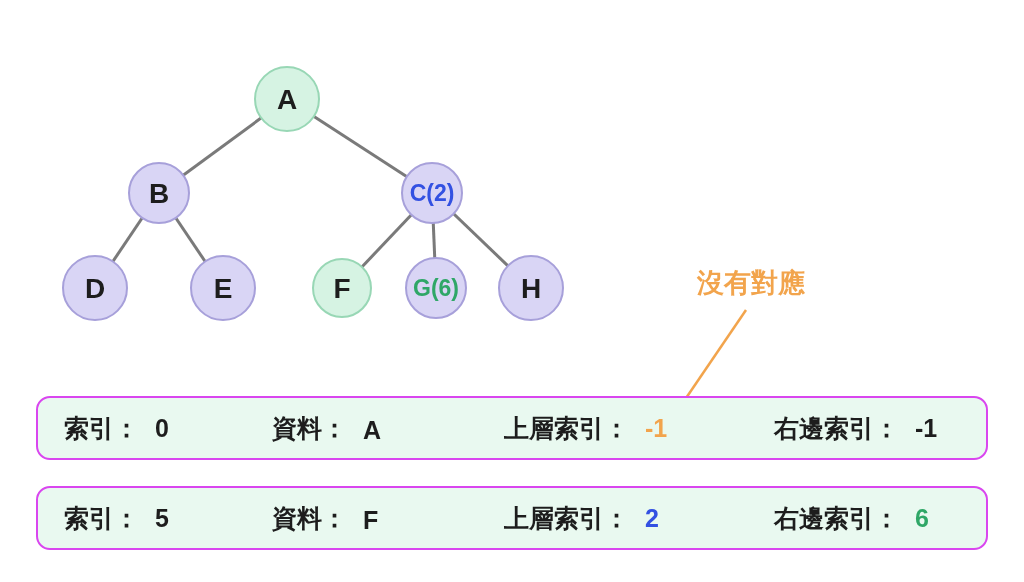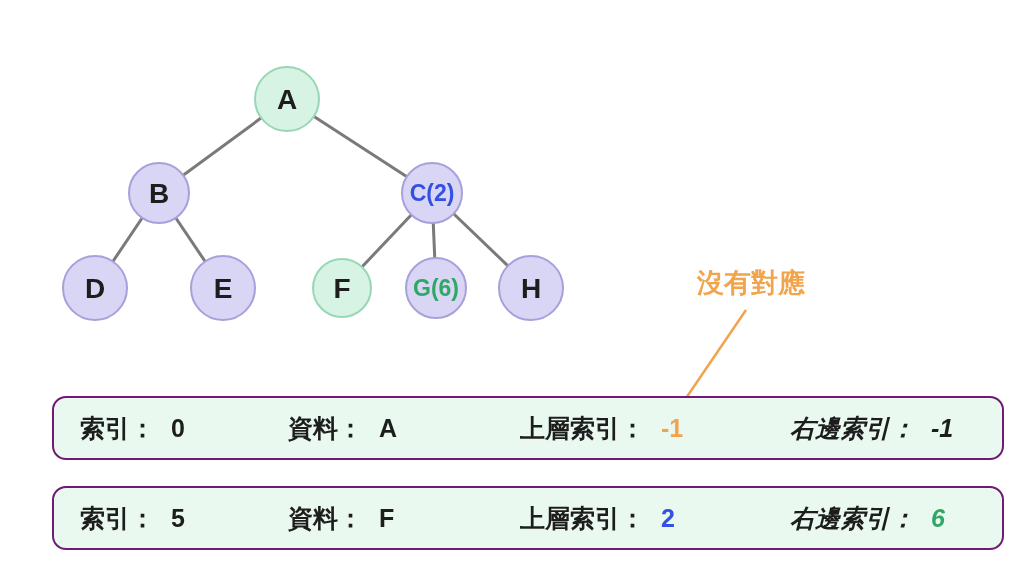--- a/index.html
+++ b/index.html
@@ -21,42 +21,41 @@
   .nlbl      { font-size:28px; }
   .nlbl-sm   { font-size:23px; }
   .anno-lbl  { font-size:27px; }
 
   .row {
     position:absolute;
     left:36px;
     width:952px;
     height:64px;
     background:#e9f9f0;
-    border:2px solid #701a75;
+    border:2px solid #d946ef;
     border-radius:14px;
-    margin-left:16px;
   }
   .row-1 { top:396px; }
   .row-2 { top:486px; }
   .field {
     position:absolute;
     top:50%;
     transform:translateY(-50%);
     display:flex;
     align-items:baseline;
     gap:16px;
     font-size:25px;
     font-weight:700;
     color:#1d1d1d;
     white-space:nowrap;
   }
   .f1 { left:26px; }
-  .f2 { left:234px; }
+  .f2 { left:234px;align-items:flex-end; }
   .f3 { left:466px;justify-content:center; }
-  .f4 { left:736px;font-style:italic; }
+  .f4 { left:736px; }
   .val.orange { color:#f2a44c; }
   .val.blue   { color:#3351e2; }
   .val.green  { color:#2fa767; }
 </style>
 </head>
 <body>
 
 <div class="canvas">
 
   <svg class="tree-svg" width="1024" height="582" viewBox="0 0 1024 582">

